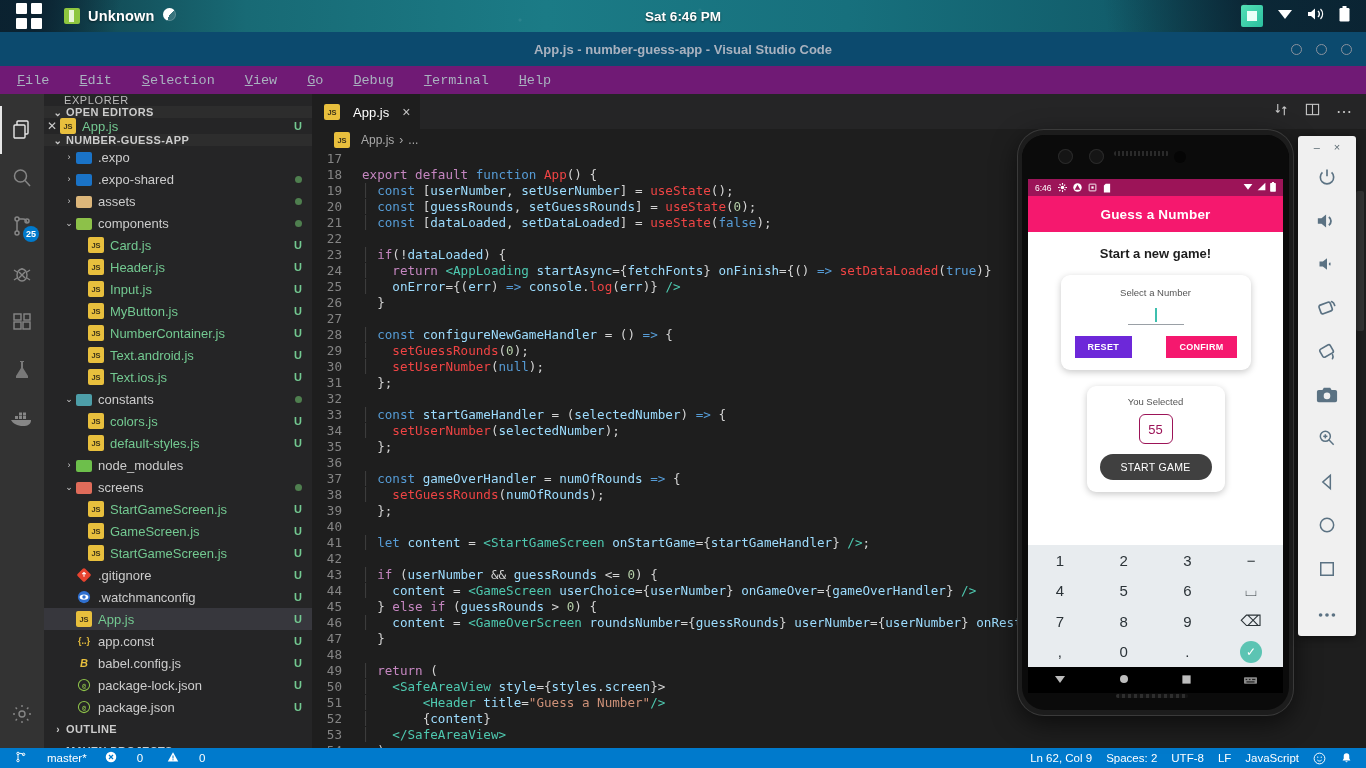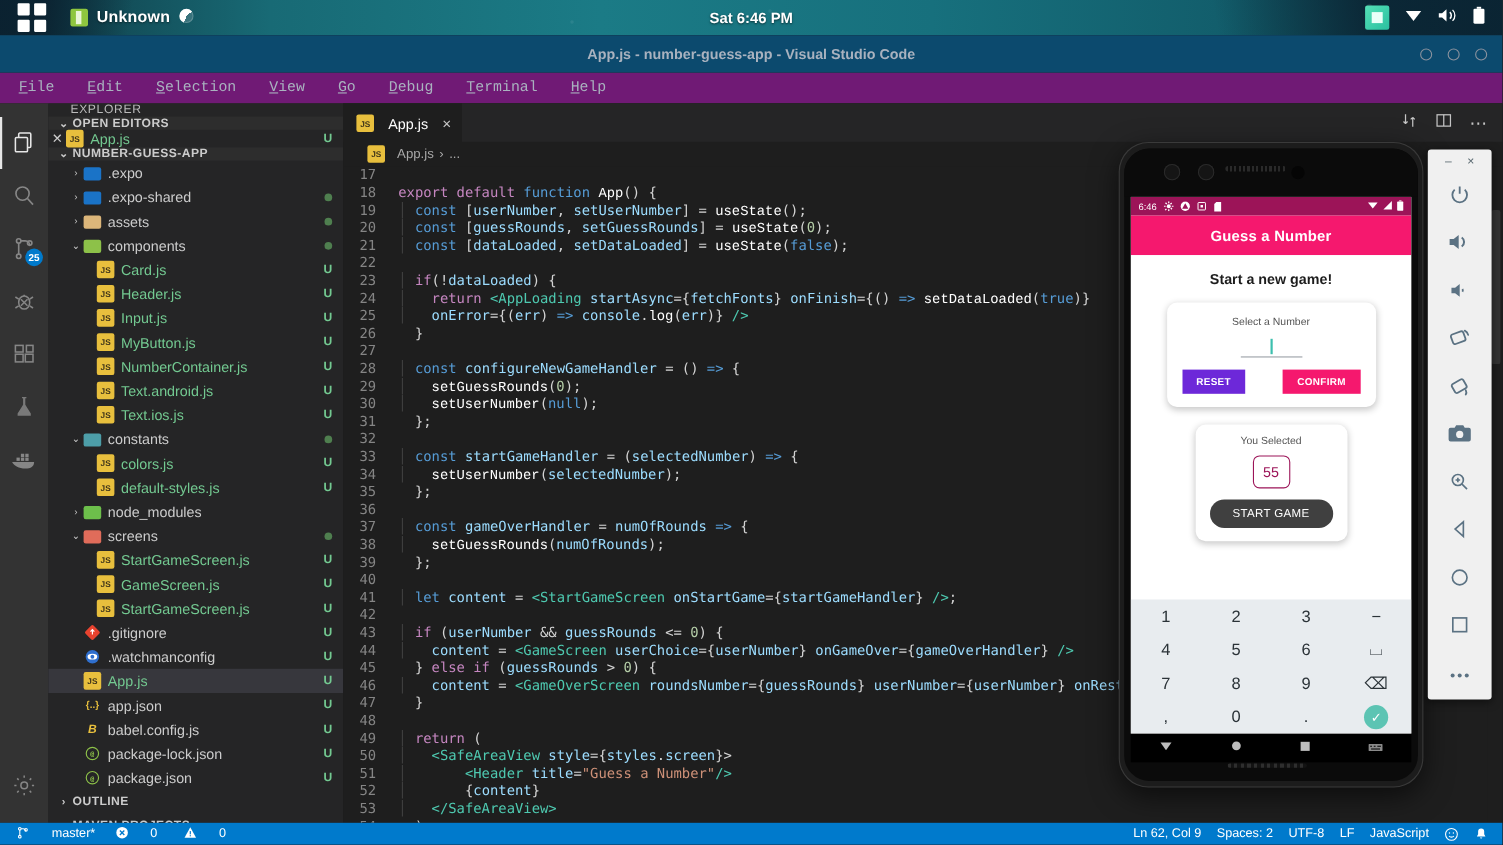--- a/index.html
+++ b/index.html
@@ -111,21 +111,21 @@
   #code { flex:1; position:relative; overflow:hidden; background:#1e1e1e; }
   pre.codelines { font-family:"DejaVu Sans Mono", monospace; font-size:12.6px; line-height:16px;
     color:#d4d4d4; margin:0; padding:0; }
   .cl { display:flex; height:16px; }
   .ln { width:50px; text-align:right; padding-right:20px; color:#858585; flex:0 0 50px;
     font-family:"DejaVu Sans Mono", monospace; }
   .cd { white-space:pre; }
   .ig { color:#404040; }
   .k   { color:#c586c0; }  
   .kb  { color:#569cd6; }  
-  .fn  { color:#ffffff;font-family:Liberation Mono, monospace; }
+  .fn  { color:#ef4444; }
   .var { color:#9cdcfe; }
   .tag { color:#4ec9b0; }
   .str { color:#ce9178; }
   .num { color:#b5cea8; }
   .op  { color:#d4d4d4; }
 
   
   .minimap { position:absolute; right:0; top:0; width:14px; height:100%; background:#1e1e1e; }
   .mm-thumb { position:absolute; right:2px; top:40px; width:8px; height:140px; background:#4e4e4e; opacity:.45; border-radius:2px;}
 
@@ -518,21 +518,21 @@
             <span style="display:inline-block;width:18px"></span>
             <span class="arrow"></span>
             <span class="ficon js">JS</span>
             <span class="lbl green">App.js</span>
             <span class="status-u">U</span>
           </div>
           <div class="row">
             <span style="display:inline-block;width:18px"></span>
             <span class="arrow"></span>
             <span class="ficon" style="color:#e8bf3d;font-size:9px">{..}</span>
-            <span class="lbl ">app.json</span>
+            <span class="lbl ">app.const</span>
             <span class="status-u">U</span>
           </div>
           <div class="row">
             <span style="display:inline-block;width:18px"></span>
             <span class="arrow"></span>
             <span class="ficon" style="color:#e8bf3d;font-size:11px;font-style:italic">B</span>
             <span class="lbl ">babel.config.js</span>
             <span class="status-u">U</span>
           </div>
           <div class="row">

